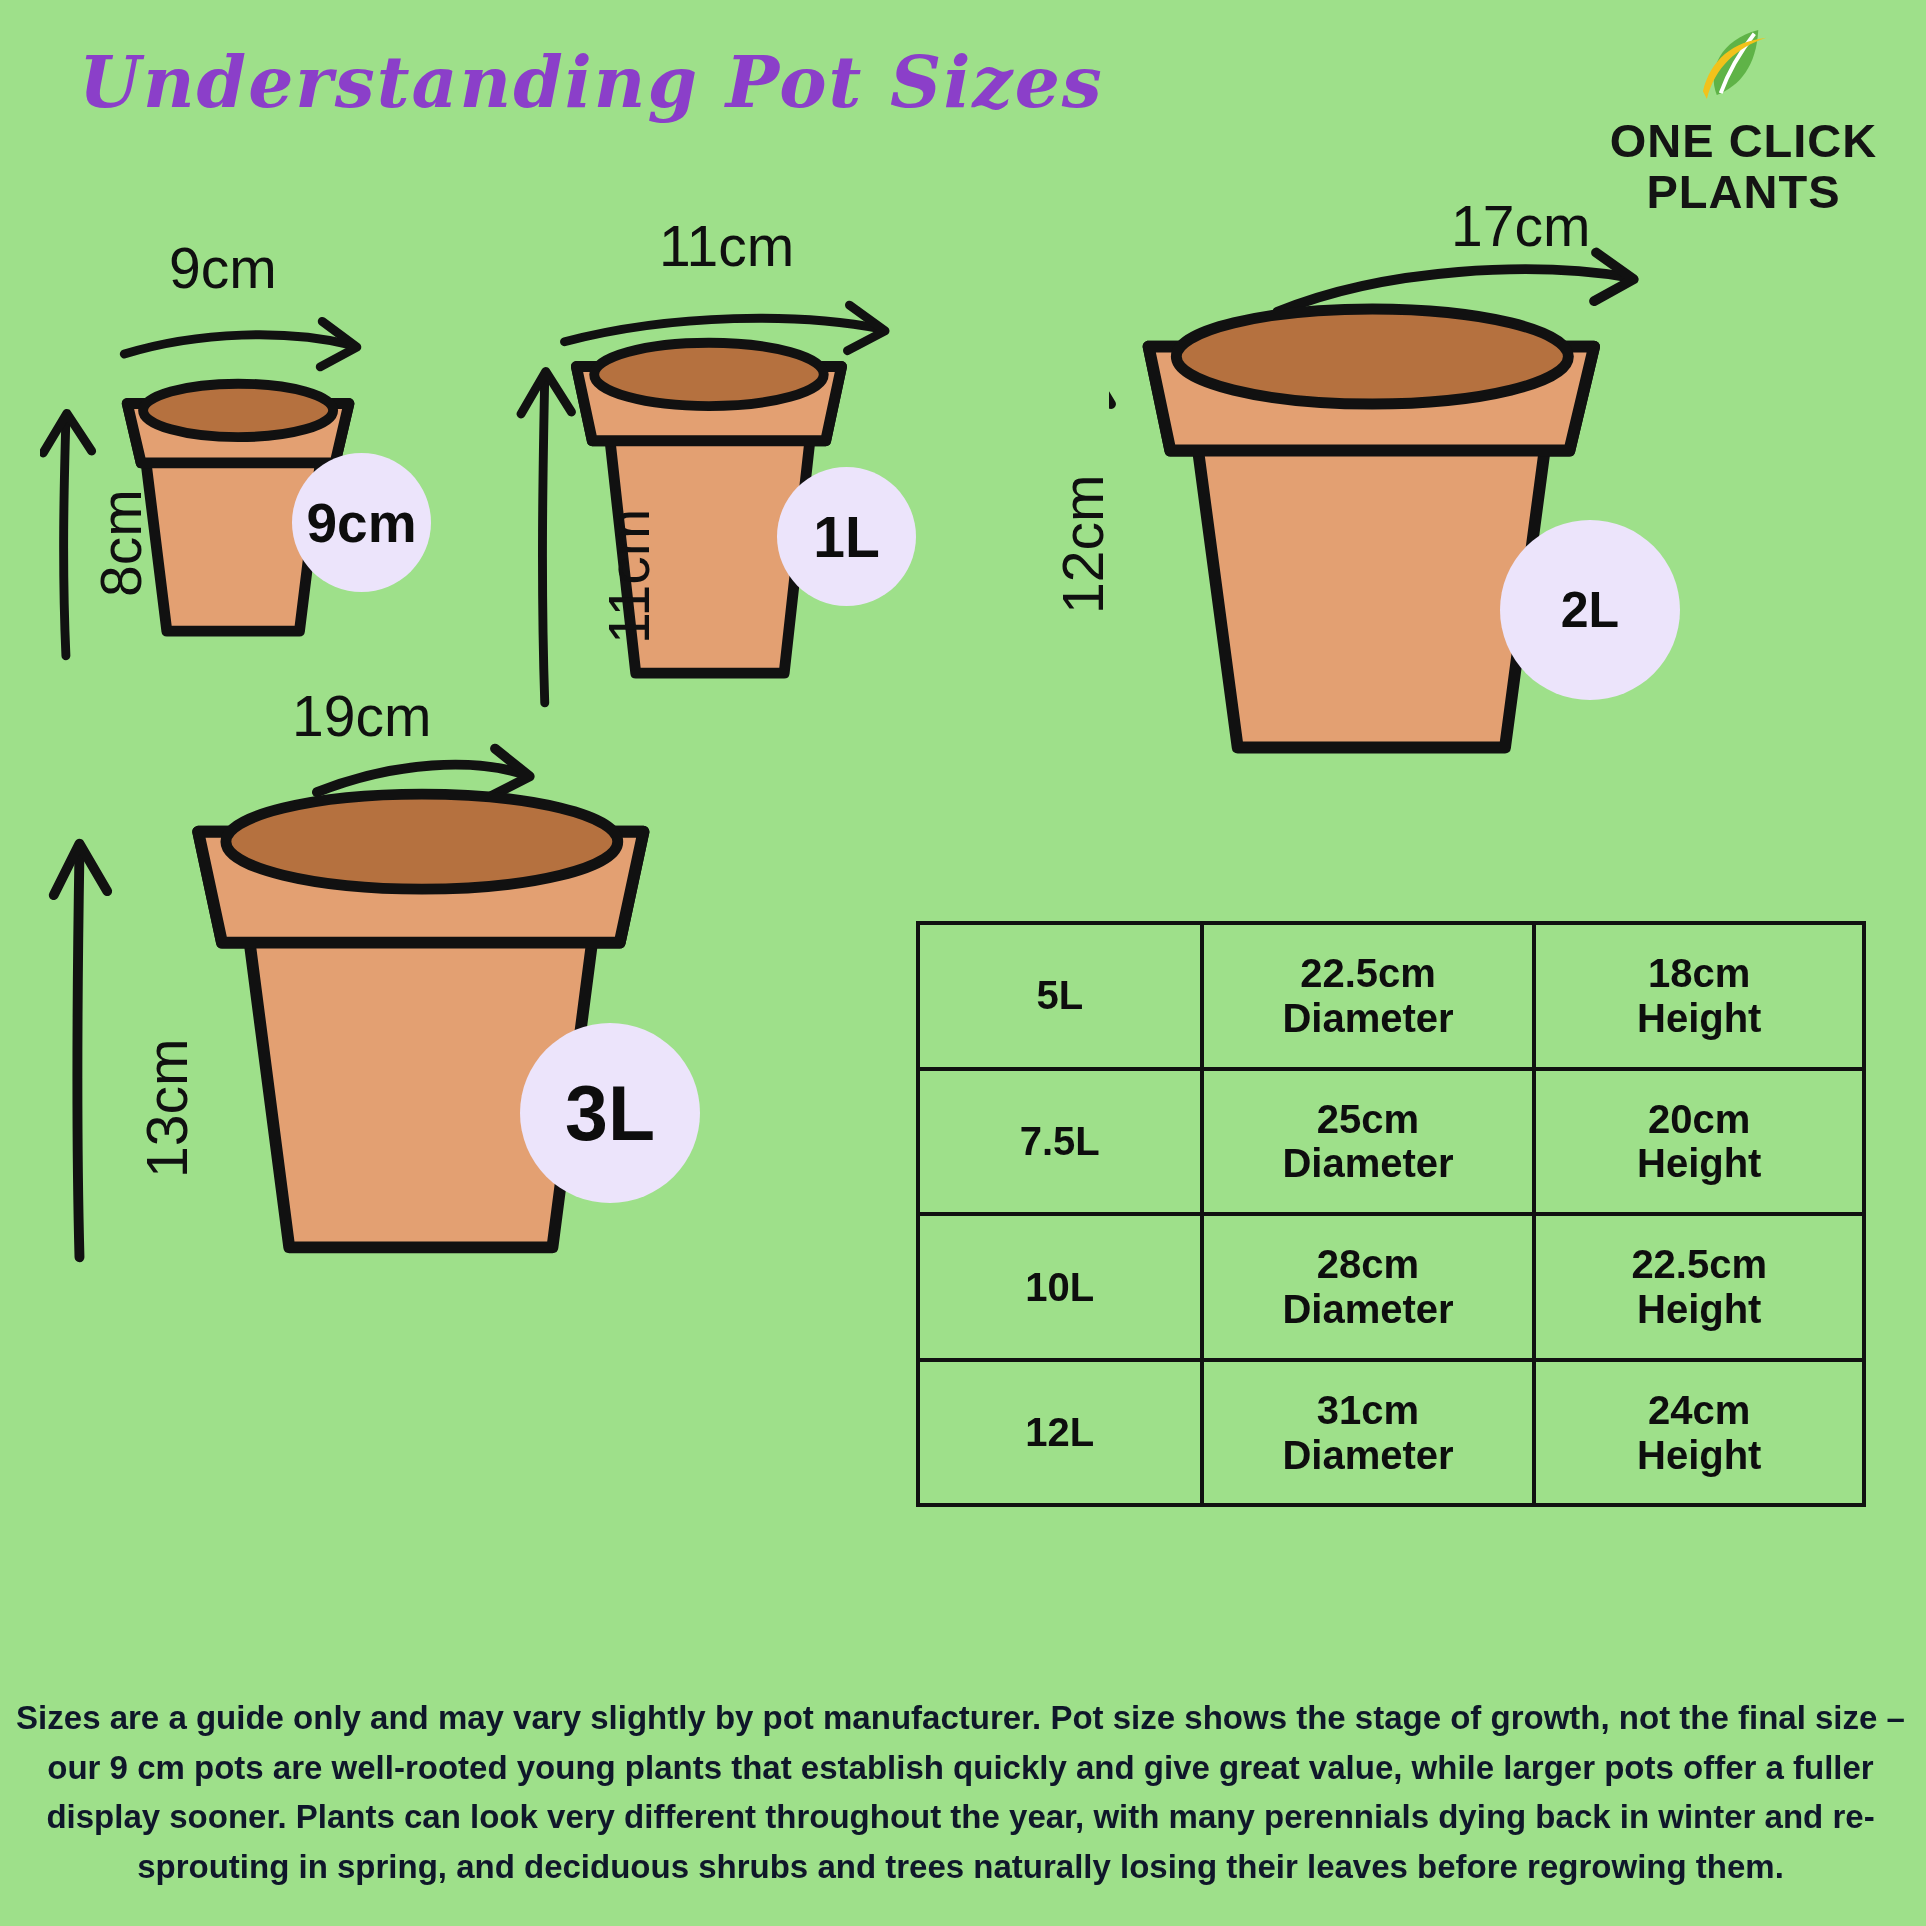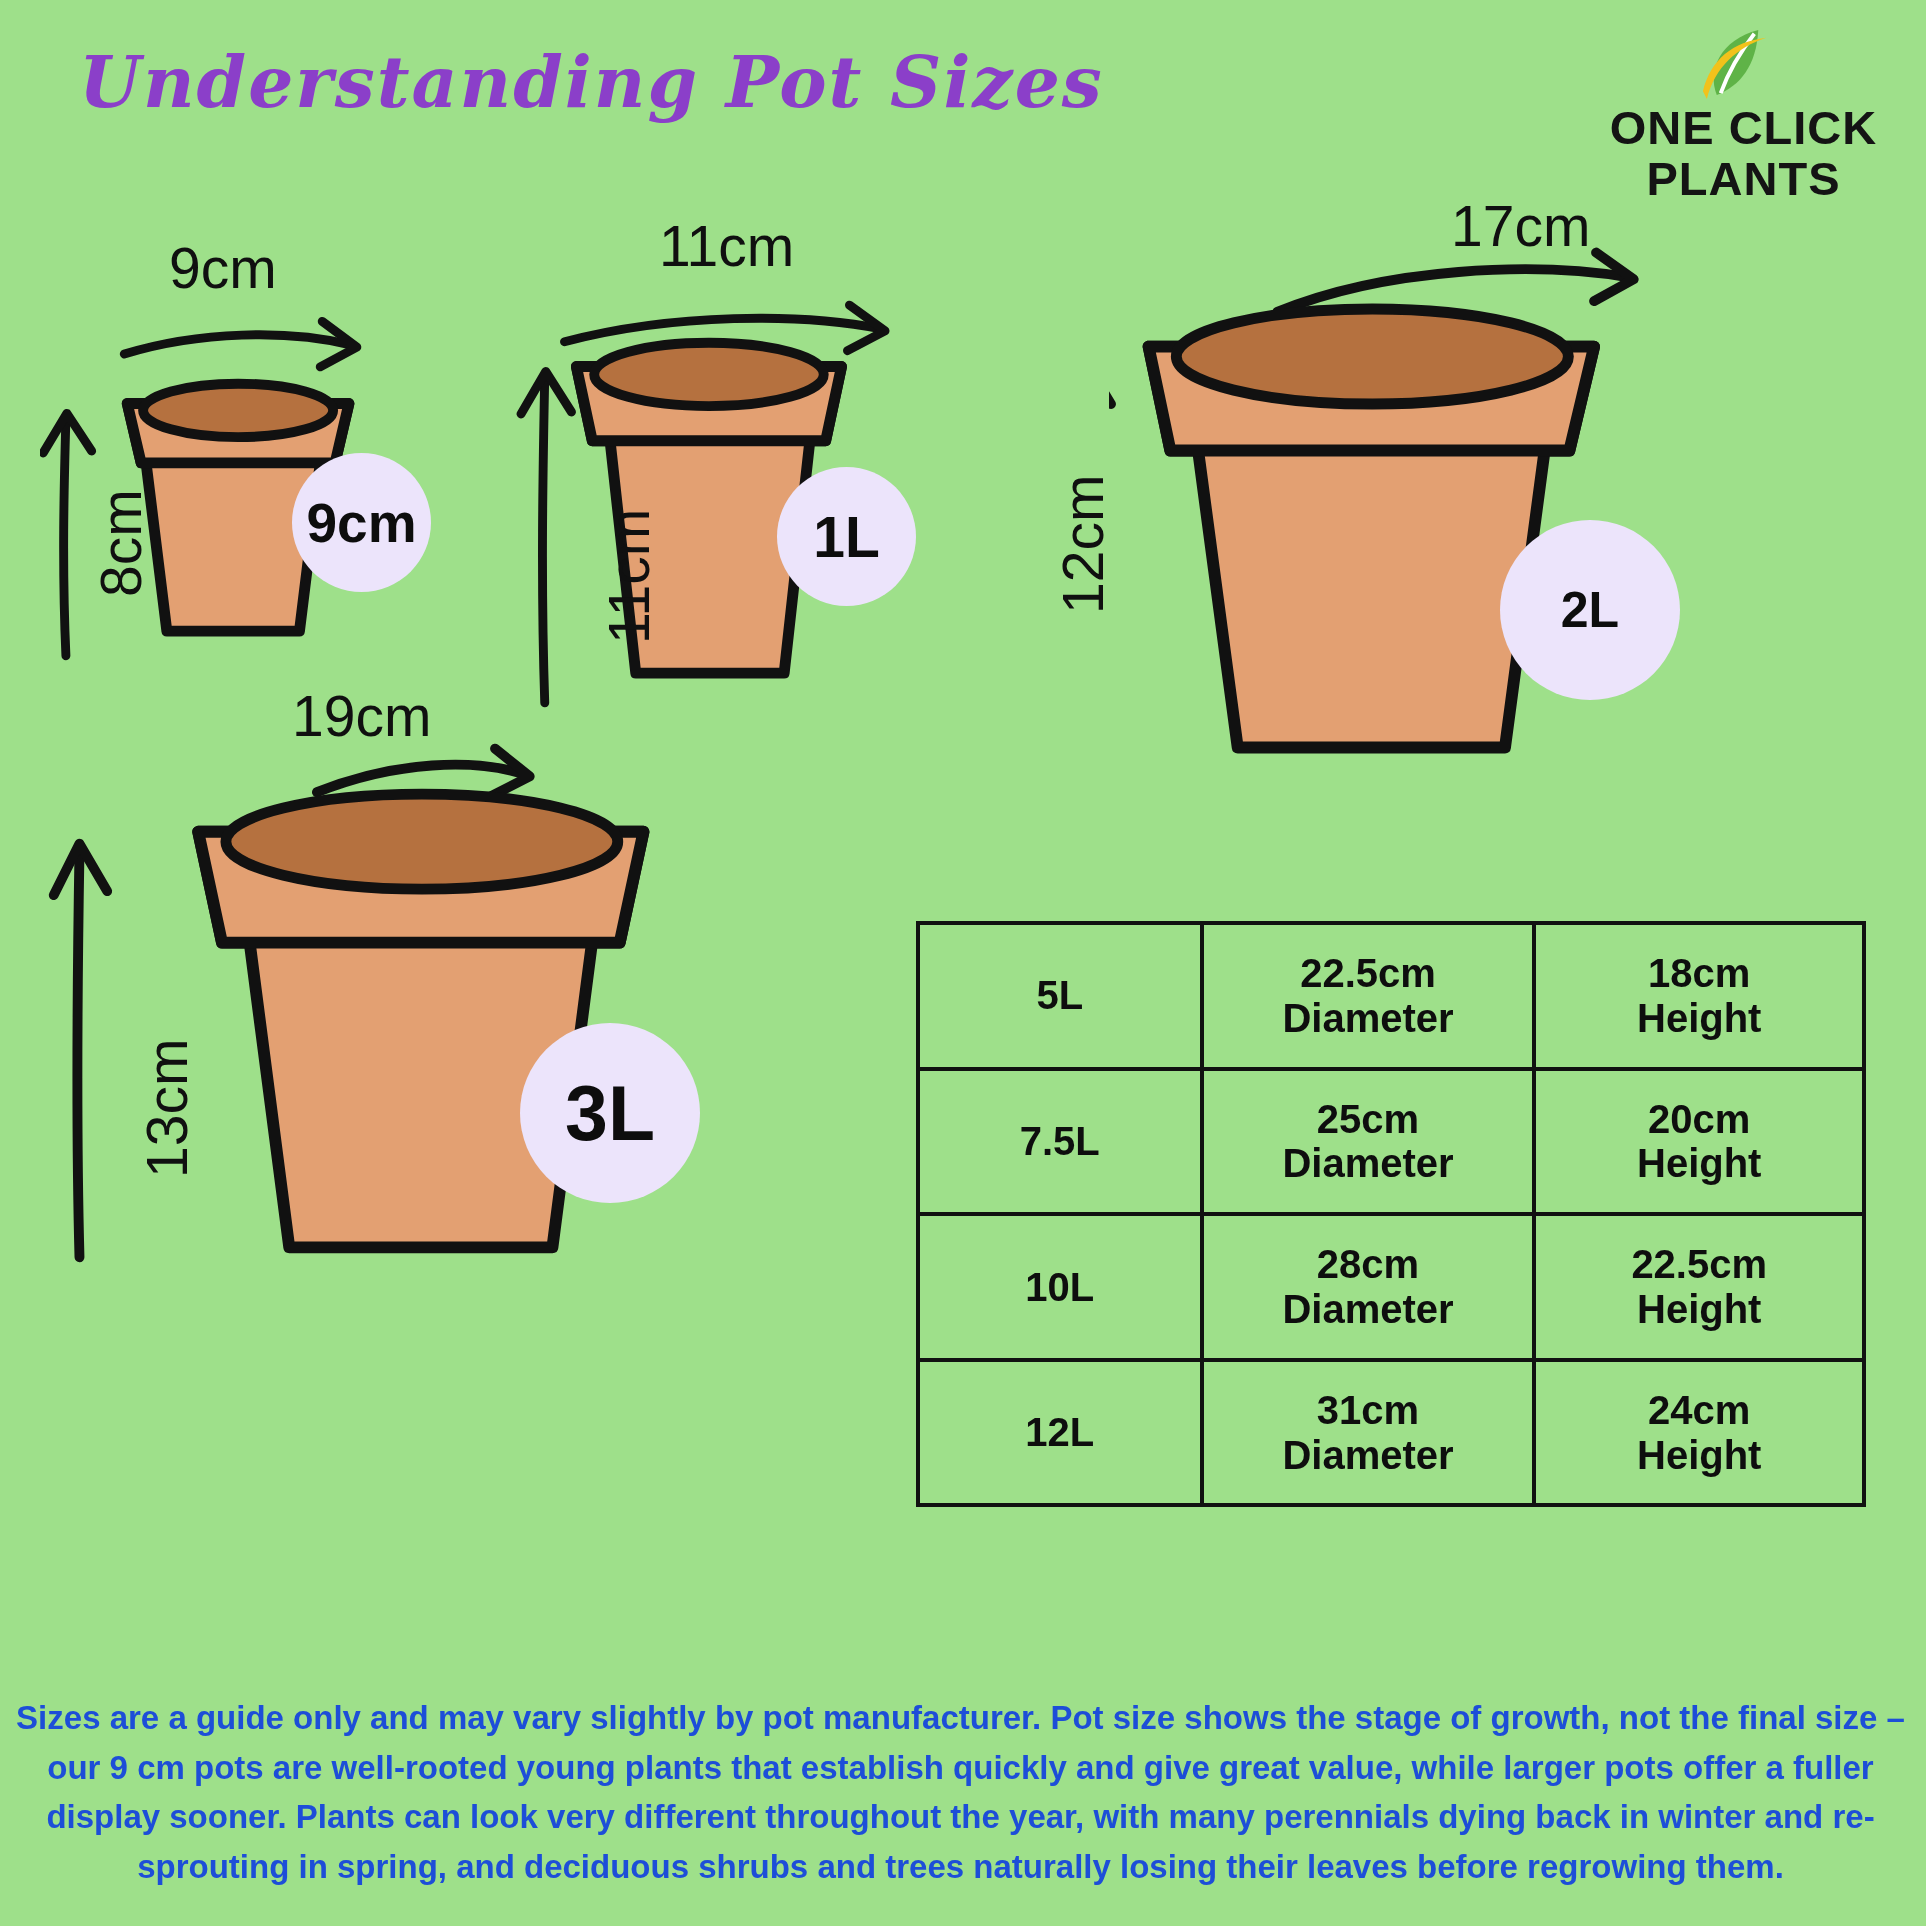--- a/index.html
+++ b/index.html
@@ -43,21 +43,21 @@
   .logo-mark {
     position: absolute;
     left: 117px;
     top: 0px;
     width: 85px;
     height: 85px;
   }
   .logo-text {
     position: absolute;
     left: 0;
-    top: 83px;
+    top: 96px;
     width: 327px;
     text-align: center;
     font-weight: bold;
     font-size: 47px;
     line-height: 1.08;
     color: #141414;
     letter-spacing: 1px;
   }
 
   
@@ -112,21 +112,21 @@
   
   .footnote {
     position: absolute;
     left: 16px;
     right: 22px;
     bottom: 36px;
     text-align: center;
     font-weight: bold;
     font-size: 33px;
     line-height: 1.5;
-    color: #1d4ed8;
+    color: #0f172a;
   }
 </style>
 </head>
 <body>
 
 <div class="page">
 
   <div class="title">Understanding Pot Sizes</div>
 
   <div class="logo">

